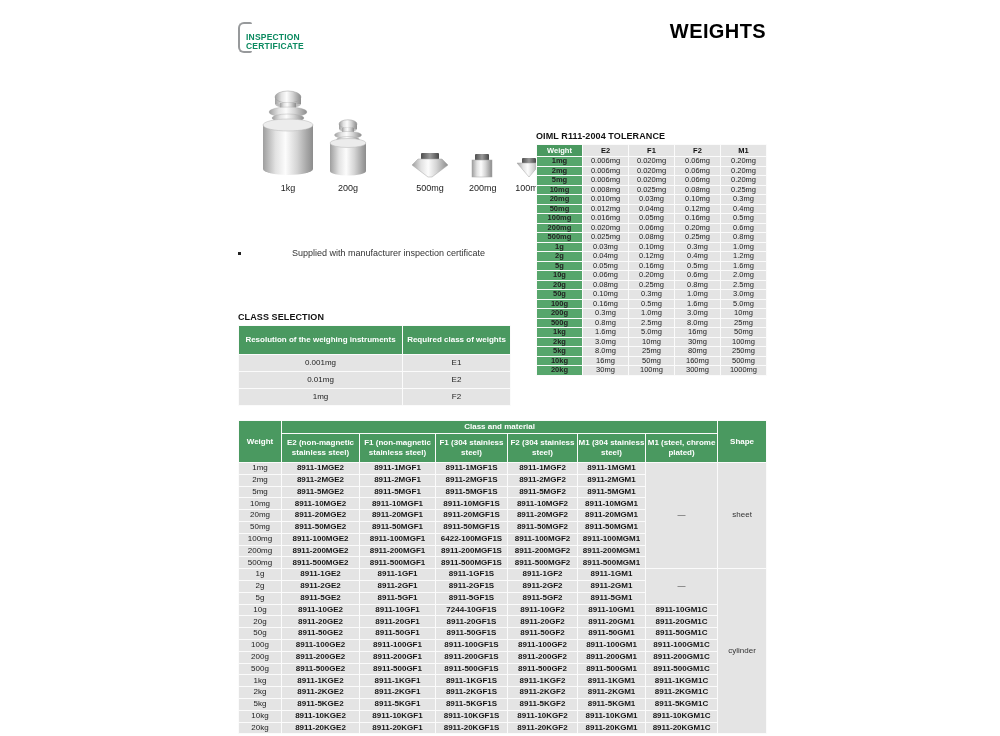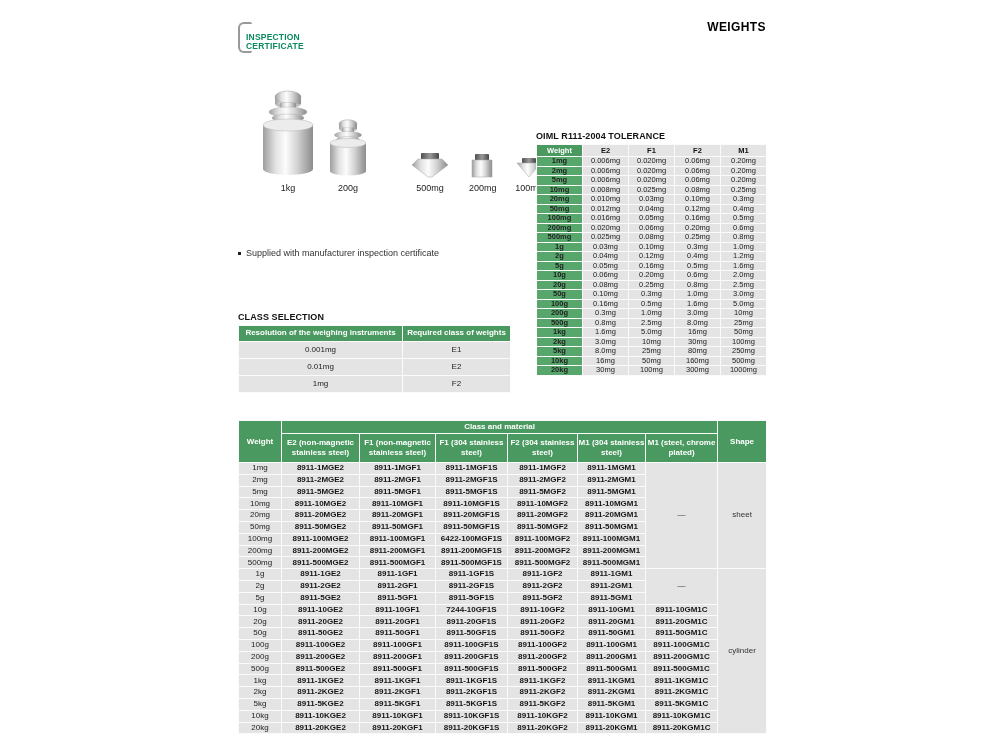--- a/index.html
+++ b/index.html
@@ -4,50 +4,50 @@
 <style>
   :root{
     --green:#4a9960; --green2:#57a66c; --cell:#e4e4e4; --logo-green:#0b8a60;
   }
   *{margin:0;padding:0;box-sizing:border-box;}
   html,body{background:#fff;}
   .page{position:relative;width:1000px;height:736px;background:#fff;overflow:hidden;
         font-family:"Liberation Sans",sans-serif;color:#1c1c1c;}
 
   
-  .page-title{position:absolute;top:20px;right:234px;font-size:12px;font-weight:bold;
+  .page-title{position:absolute;top:20px;right:234px;font-size:20px;font-weight:bold;
               letter-spacing:.4px;color:#000;text-align:center;}
   .logo{position:absolute;left:238px;top:22px;width:90px;height:34px;}
   .logo-bracket{position:absolute;left:0;top:0;width:14px;height:31px;
                 border:2.5px solid #97999b;border-right:none;border-radius:6px 2px 2px 6px;}
   .logo-text{position:absolute;left:8px;top:11px;font-weight:bold;
              font-size:8.5px;line-height:1.08;color:var(--logo-green);letter-spacing:.2px;
              white-space:nowrap;}
 
   
   .product{position:absolute;text-align:center;}
   .product .plabel{margin-top:5px;font-size:9px;color:#222;}
   .product svg{display:block;margin:0 auto;}
 
   
   .tbl-title{font-size:9px;font-weight:bold;color:#111;margin-bottom:3px;letter-spacing:.1px;}
-  .note{position:absolute;left:238px;top:248px;font-size:9px;color:#333;display:flex;align-items:center;}
+  .note{position:absolute;left:238px;top:248px;font-size:9px;color:#333;display:flex;align-items:center;gap:46px;}
   .note .bullet{width:3px;height:3px;background:#222;display:inline-block;margin-right:5px;}
 
   
   table{border-collapse:collapse;table-layout:fixed;background:#fff;}
   table{border:1.5px solid #4c4c4c;}
   th,td{border:1px solid #fbfbfb;background:var(--cell);text-align:center;vertical-align:middle;
         padding:0;line-height:1.05;overflow:hidden;white-space:nowrap;}
   th.green, td.green{background:var(--green);color:#fff;font-weight:bold;}
   td.label{background:var(--green2);color:#fff;font-weight:bold;}
 
   .class-selection{position:absolute;left:238px;top:312px;}
   .class-selection table{width:272px;font-size:8px;}
-  .class-selection thead tr{height:16px;}
+  .class-selection thead tr{height:29px;}
   .class-selection tbody tr{height:17px;}
   .class-selection td{font-weight:normal;color:#222;}
 
   .tolerance{position:absolute;left:536px;top:131px;}
   .tolerance table{width:230px;font-size:7.5px;}
   .tolerance thead tr{height:12px;}
   .tolerance tbody tr{height:9.5px;}
   .tolerance thead th.gray{background:var(--cell);color:#111;font-weight:bold;}
   .tolerance td{color:#222;}
 

